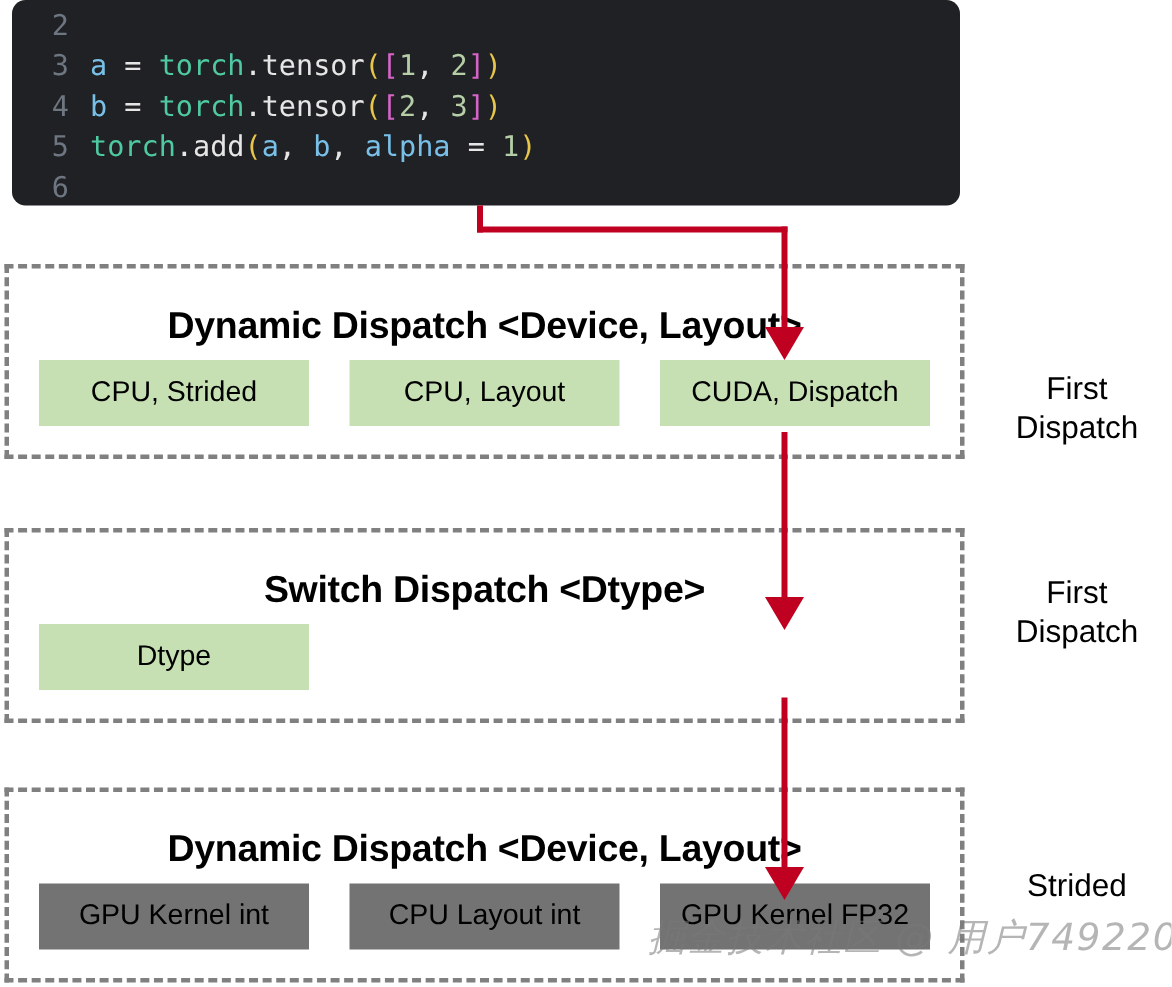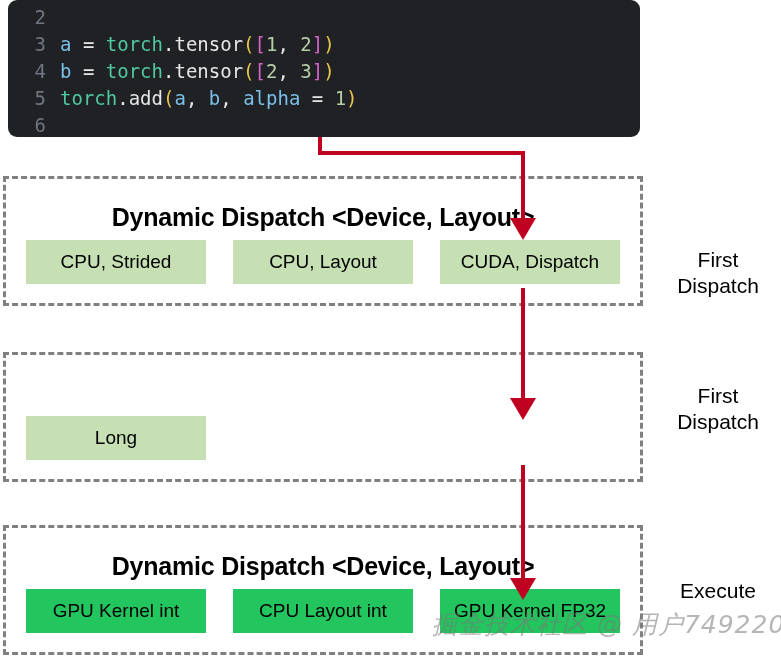--- a/index.html
+++ b/index.html
@@ -90,21 +90,21 @@
   .chip {
     width: 180px;
     height: 44px;
     display: flex;
     align-items: center;
     justify-content: center;
     font-size: 19px;
     color: #000000;
   }
   .chip.green  { background: #c6e0b4; }
-  .chip.orange { background: #22c55e; }
+  .chip.orange { background: #737373; }
 
   
   .stage-label {
     position: absolute;
     left: 655px;
     width: 126px;
     text-align: center;
     font-size: 21px;
     color: #000000;
     line-height: 26px;
@@ -177,23 +177,24 @@
     <div class="chip green">
         <span>CPU, Layout</span>
       </div>
     <div class="chip green">
         <span>CUDA, Dispatch</span>
       </div>
   </div>
 </div>
 
 <div class="panel" id="panel-second">
+  <div class="panel-title">Switch Dispatch &lt;Dtype&gt;</div>
   <div class="chip-row">
     <div class="chip green">
-        <span>Long</span>
+        <span>Dtype</span>
       </div>
   </div>
 </div>
 
 <div class="panel" id="panel-execute">
   <div class="panel-title">Dynamic Dispatch &lt;Device, Layout&gt;</div>
   <div class="chip-row">
     <div class="chip orange">
         <span>GPU Kernel int</span>
       </div>
@@ -208,21 +209,21 @@
 
 <div class="stage-label" id="stage-first">
   <div>First</div>
   <div>Dispatch</div>
 </div>
 <div class="stage-label" id="stage-second">
   <div>First</div>
   <div>Dispatch</div>
 </div>
 <div class="stage-label" id="stage-execute">
-  <div>Execute</div>
+  <div>Strided</div>
 </div>
 
 <div class="arrow-seg" id="arrow-a-v1"></div>
 <div class="arrow-seg" id="arrow-a-h"></div>
 <div class="arrow-seg" id="arrow-a-v2"></div>
 <div class="arrow-head" id="arrow-a-head"></div>
 
 <div class="arrow-seg" id="arrow-b-v"></div>
 <div class="arrow-head" id="arrow-b-head"></div>
 

